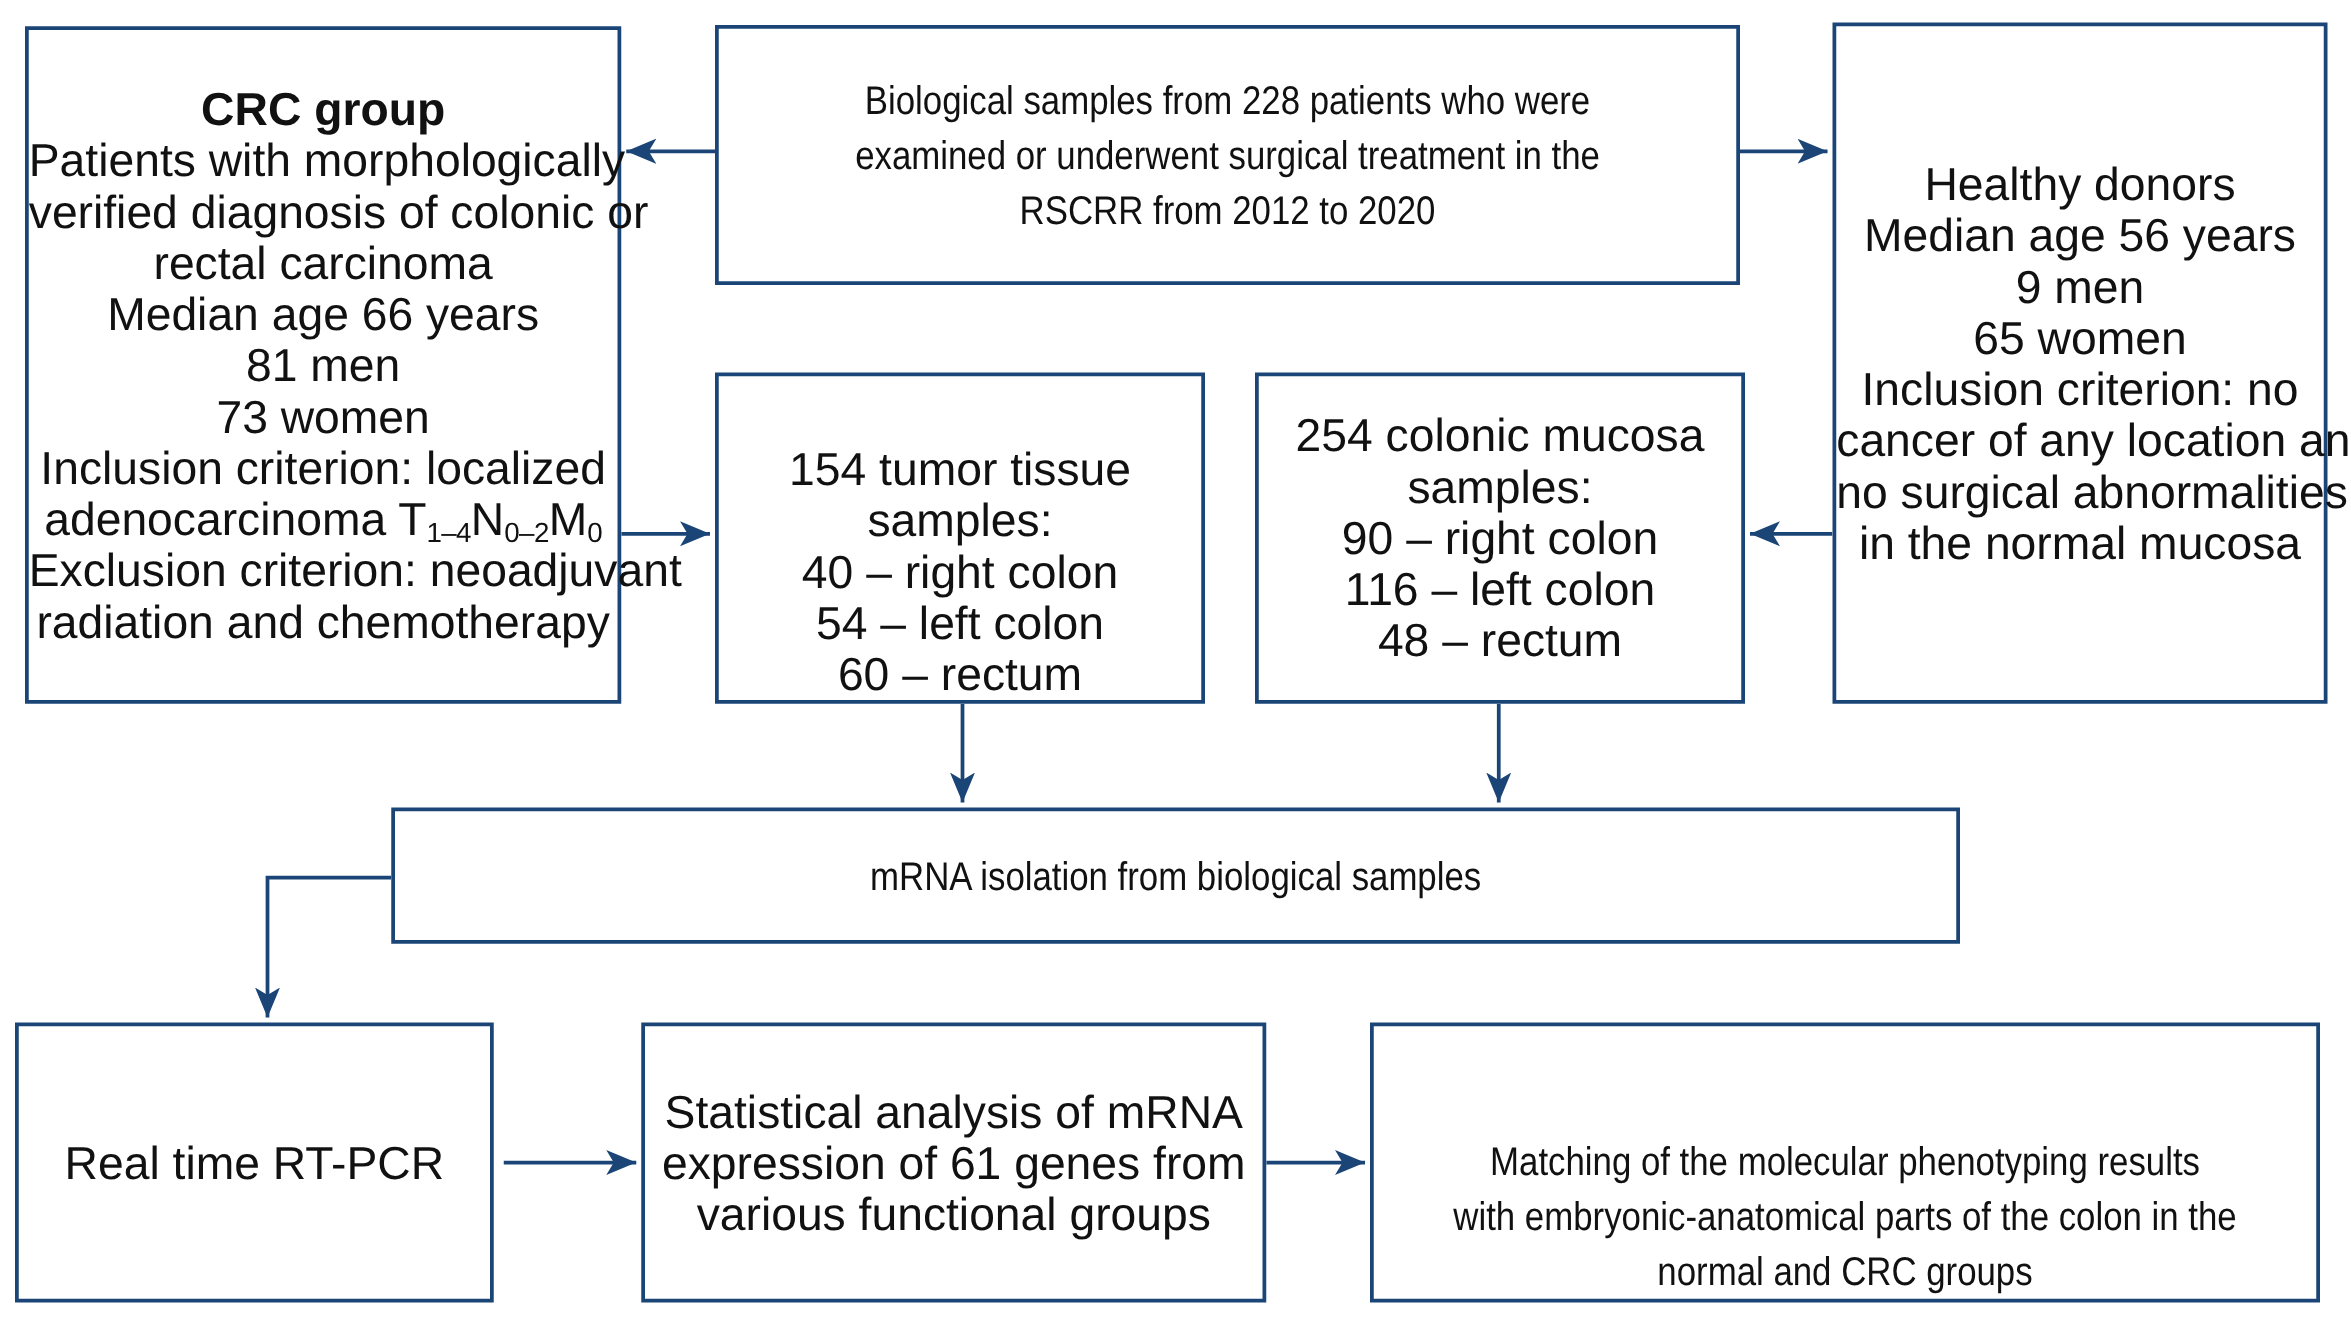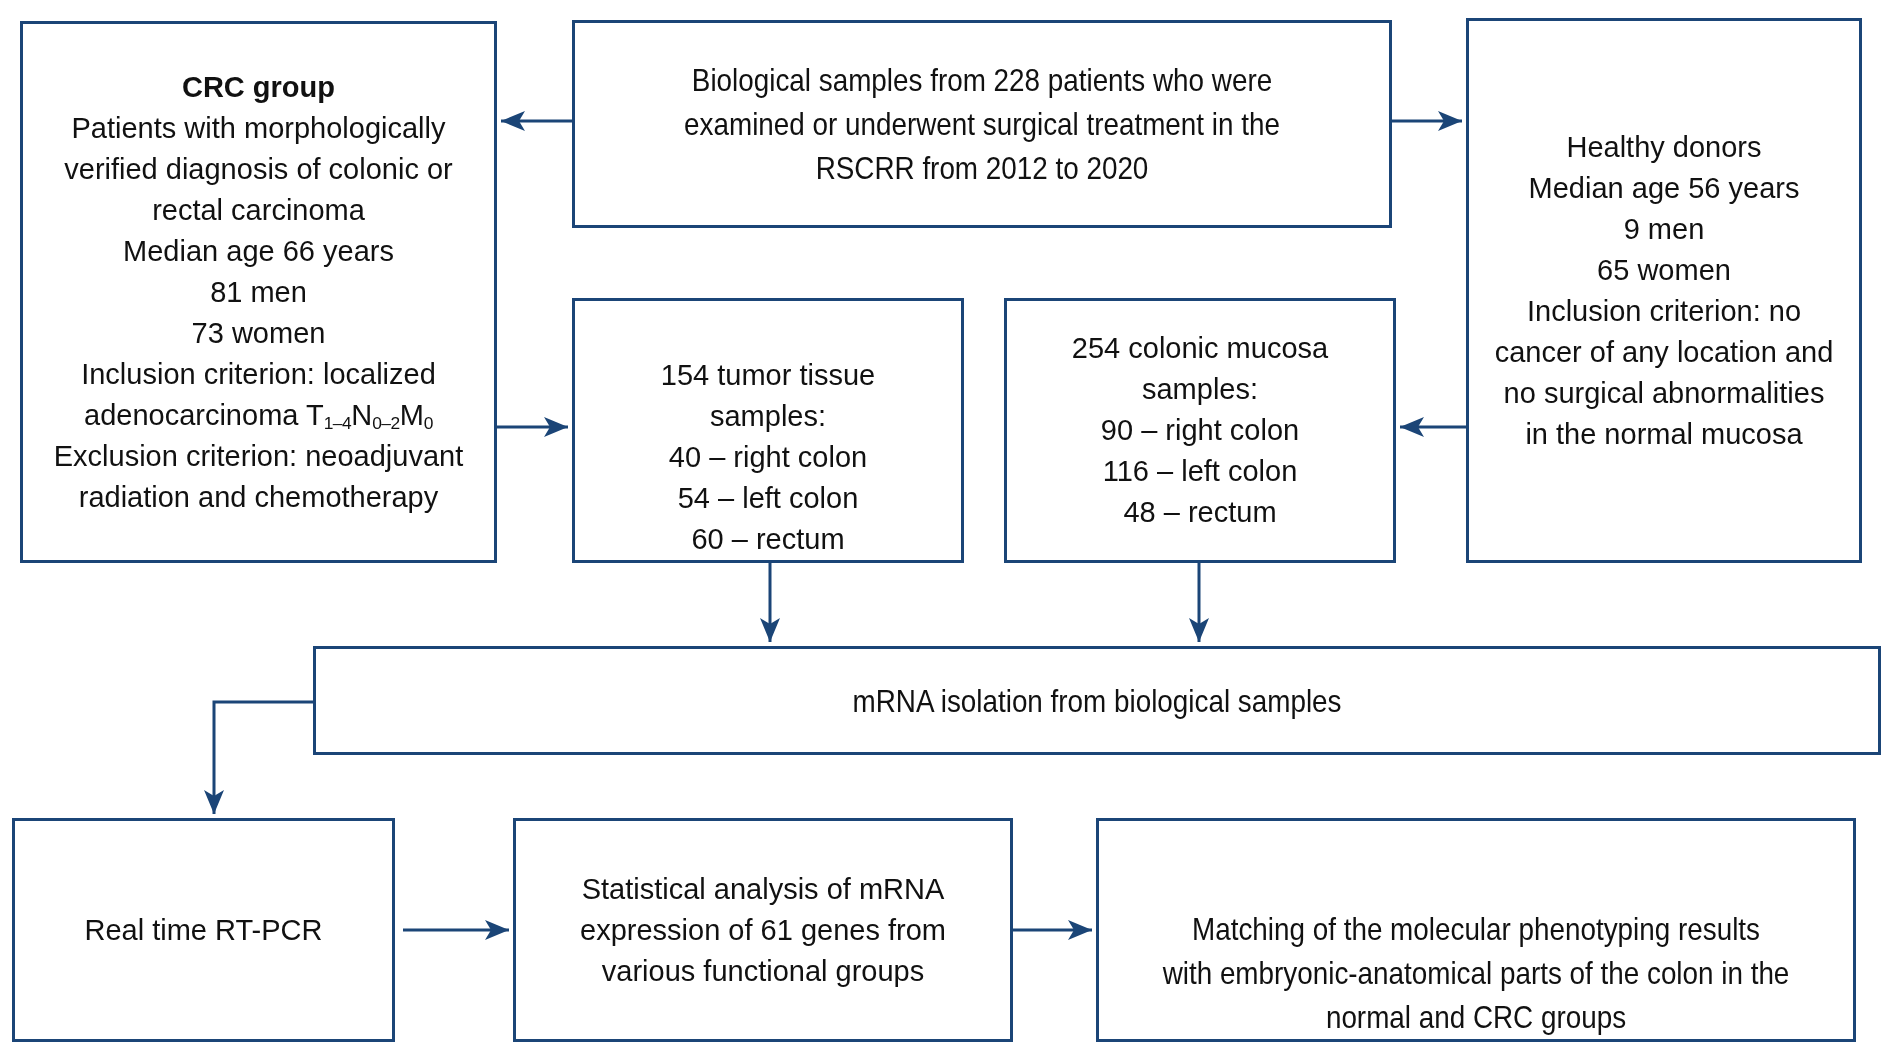--- a/index.html
+++ b/index.html
@@ -25,40 +25,40 @@
     box-sizing:border-box;
     border:3px solid var(--navy);
     background:var(--bg);
     display:flex;
     align-items:center;
     justify-content:center;
     text-align:center;
   }
   .content{width:100%;}
   .line{
-    font-size:29px;
+    font-size:37px;
     line-height:41px;
     white-space:nowrap;
   }
   .bold{font-weight:bold;}
   .condensed{transform:scaleX(0.87);transform-origin:50% 50%;}
   .condensed .line{font-size:32px;line-height:44px;}
   sub{
     font-size:0.6em;
     line-height:0;
     vertical-align:-0.24em;
     letter-spacing:-0.5px;
   }
   
   #box-crc       {left:20px;  top:21px;  width:477px;  height:542px;}
   #box-biological{left:572px; top:20px;  width:820px;  height:208px;}
   #box-normal    {left:1466px;top:18px;  width:396px;  height:545px;}
   #box-tumor     {left:572px; top:298px; width:392px;  height:265px;align-items:flex-end;}
   #box-mucosa    {left:1004px;top:298px; width:392px;  height:265px;}
-  #box-mrna      {left:313px; top:646px; width:1568px; height:109px;}
+  #box-mrna      {left:313px; top:646px; width:1255px; height:109px;}
   #box-rtpcr     {left:12px;  top:818px; width:383px;  height:224px;}
   #box-stats     {left:513px; top:818px; width:500px;  height:224px;align-items:center;}
   #box-matching  {left:1096px;top:818px; width:760px;  height:224px;align-items:flex-end;}
 </style>
 </head>
 <body>
 
 <div class="canvas">
 
   <svg class="arrows" viewBox="0 0 1881 1060" xmlns="http://www.w3.org/2000/svg">

